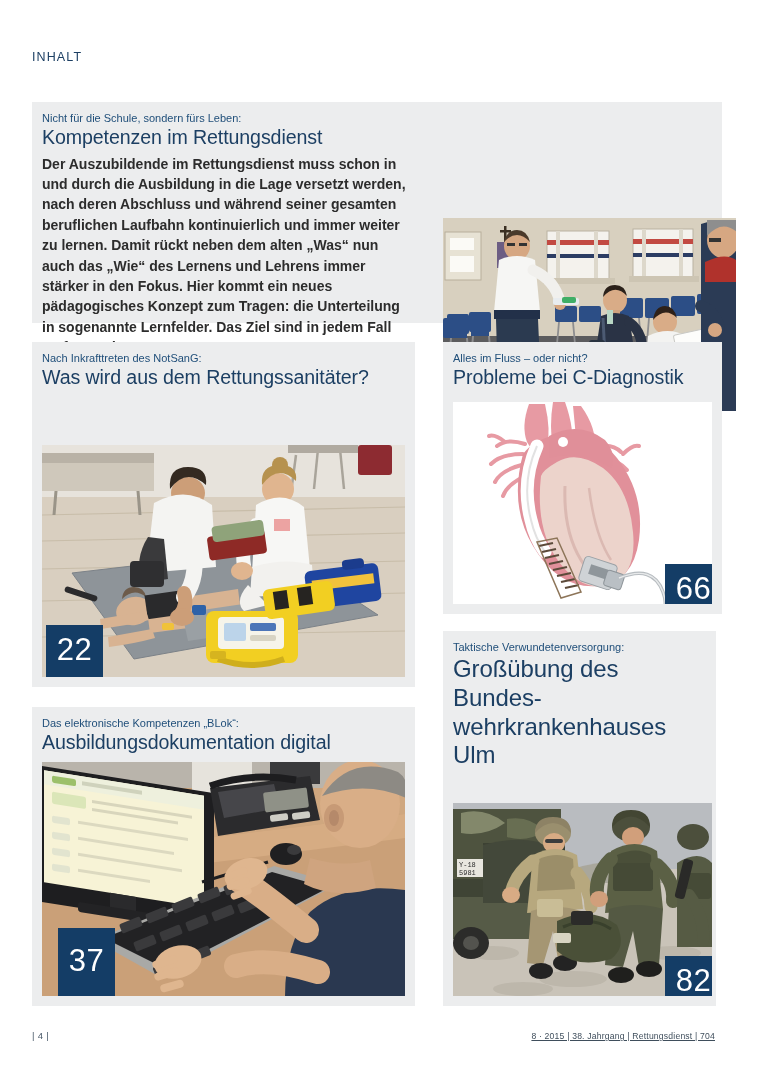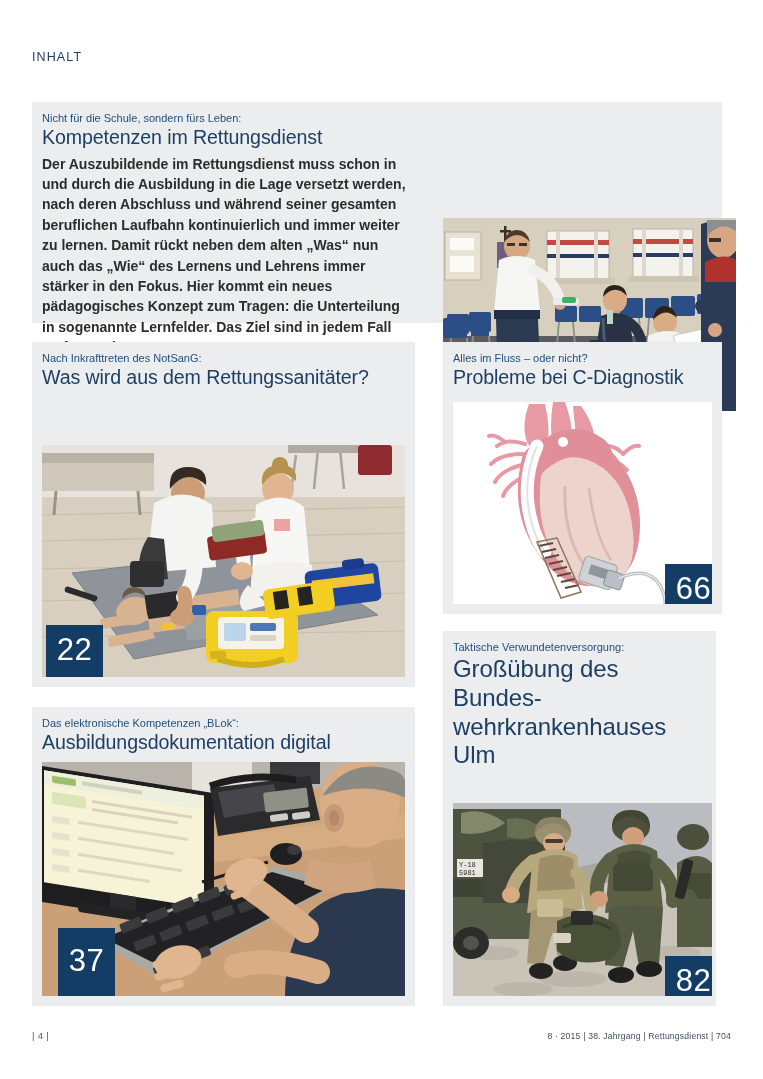--- a/index.html
+++ b/index.html
@@ -76,23 +76,24 @@
     padding-bottom:3px;
     box-sizing:border-box;
   }
 
   
   .footer-left{
     position:absolute;left:32px;top:1030px;
     font-size:9.5px;color:#4a5a6a;letter-spacing:.3px;
   }
   .footer-right{
-    position:absolute;right:32px;top:1031px;
+    position:absolute;right:48px;top:1031px;
     font-size:8.6px;color:#3f4e5c;letter-spacing:.2px;
     text-align:left;
+    text-decoration:underline;
   }
 
   
   #b1{left:32px;top:102px;width:690px;height:221px;}
   #b1 .txt{position:absolute;left:10px;top:9px;width:370px;}
   #b1 .photo{position:absolute;left:411px;top:116px;width:293px;height:193px;}
 
   #b2{left:32px;top:342px;width:383px;height:345px;}
   #b2 .txt{position:absolute;left:10px;top:9px;width:364px;}
   #b2 .photo{position:absolute;left:10px;top:103px;width:363px;height:232px;}

